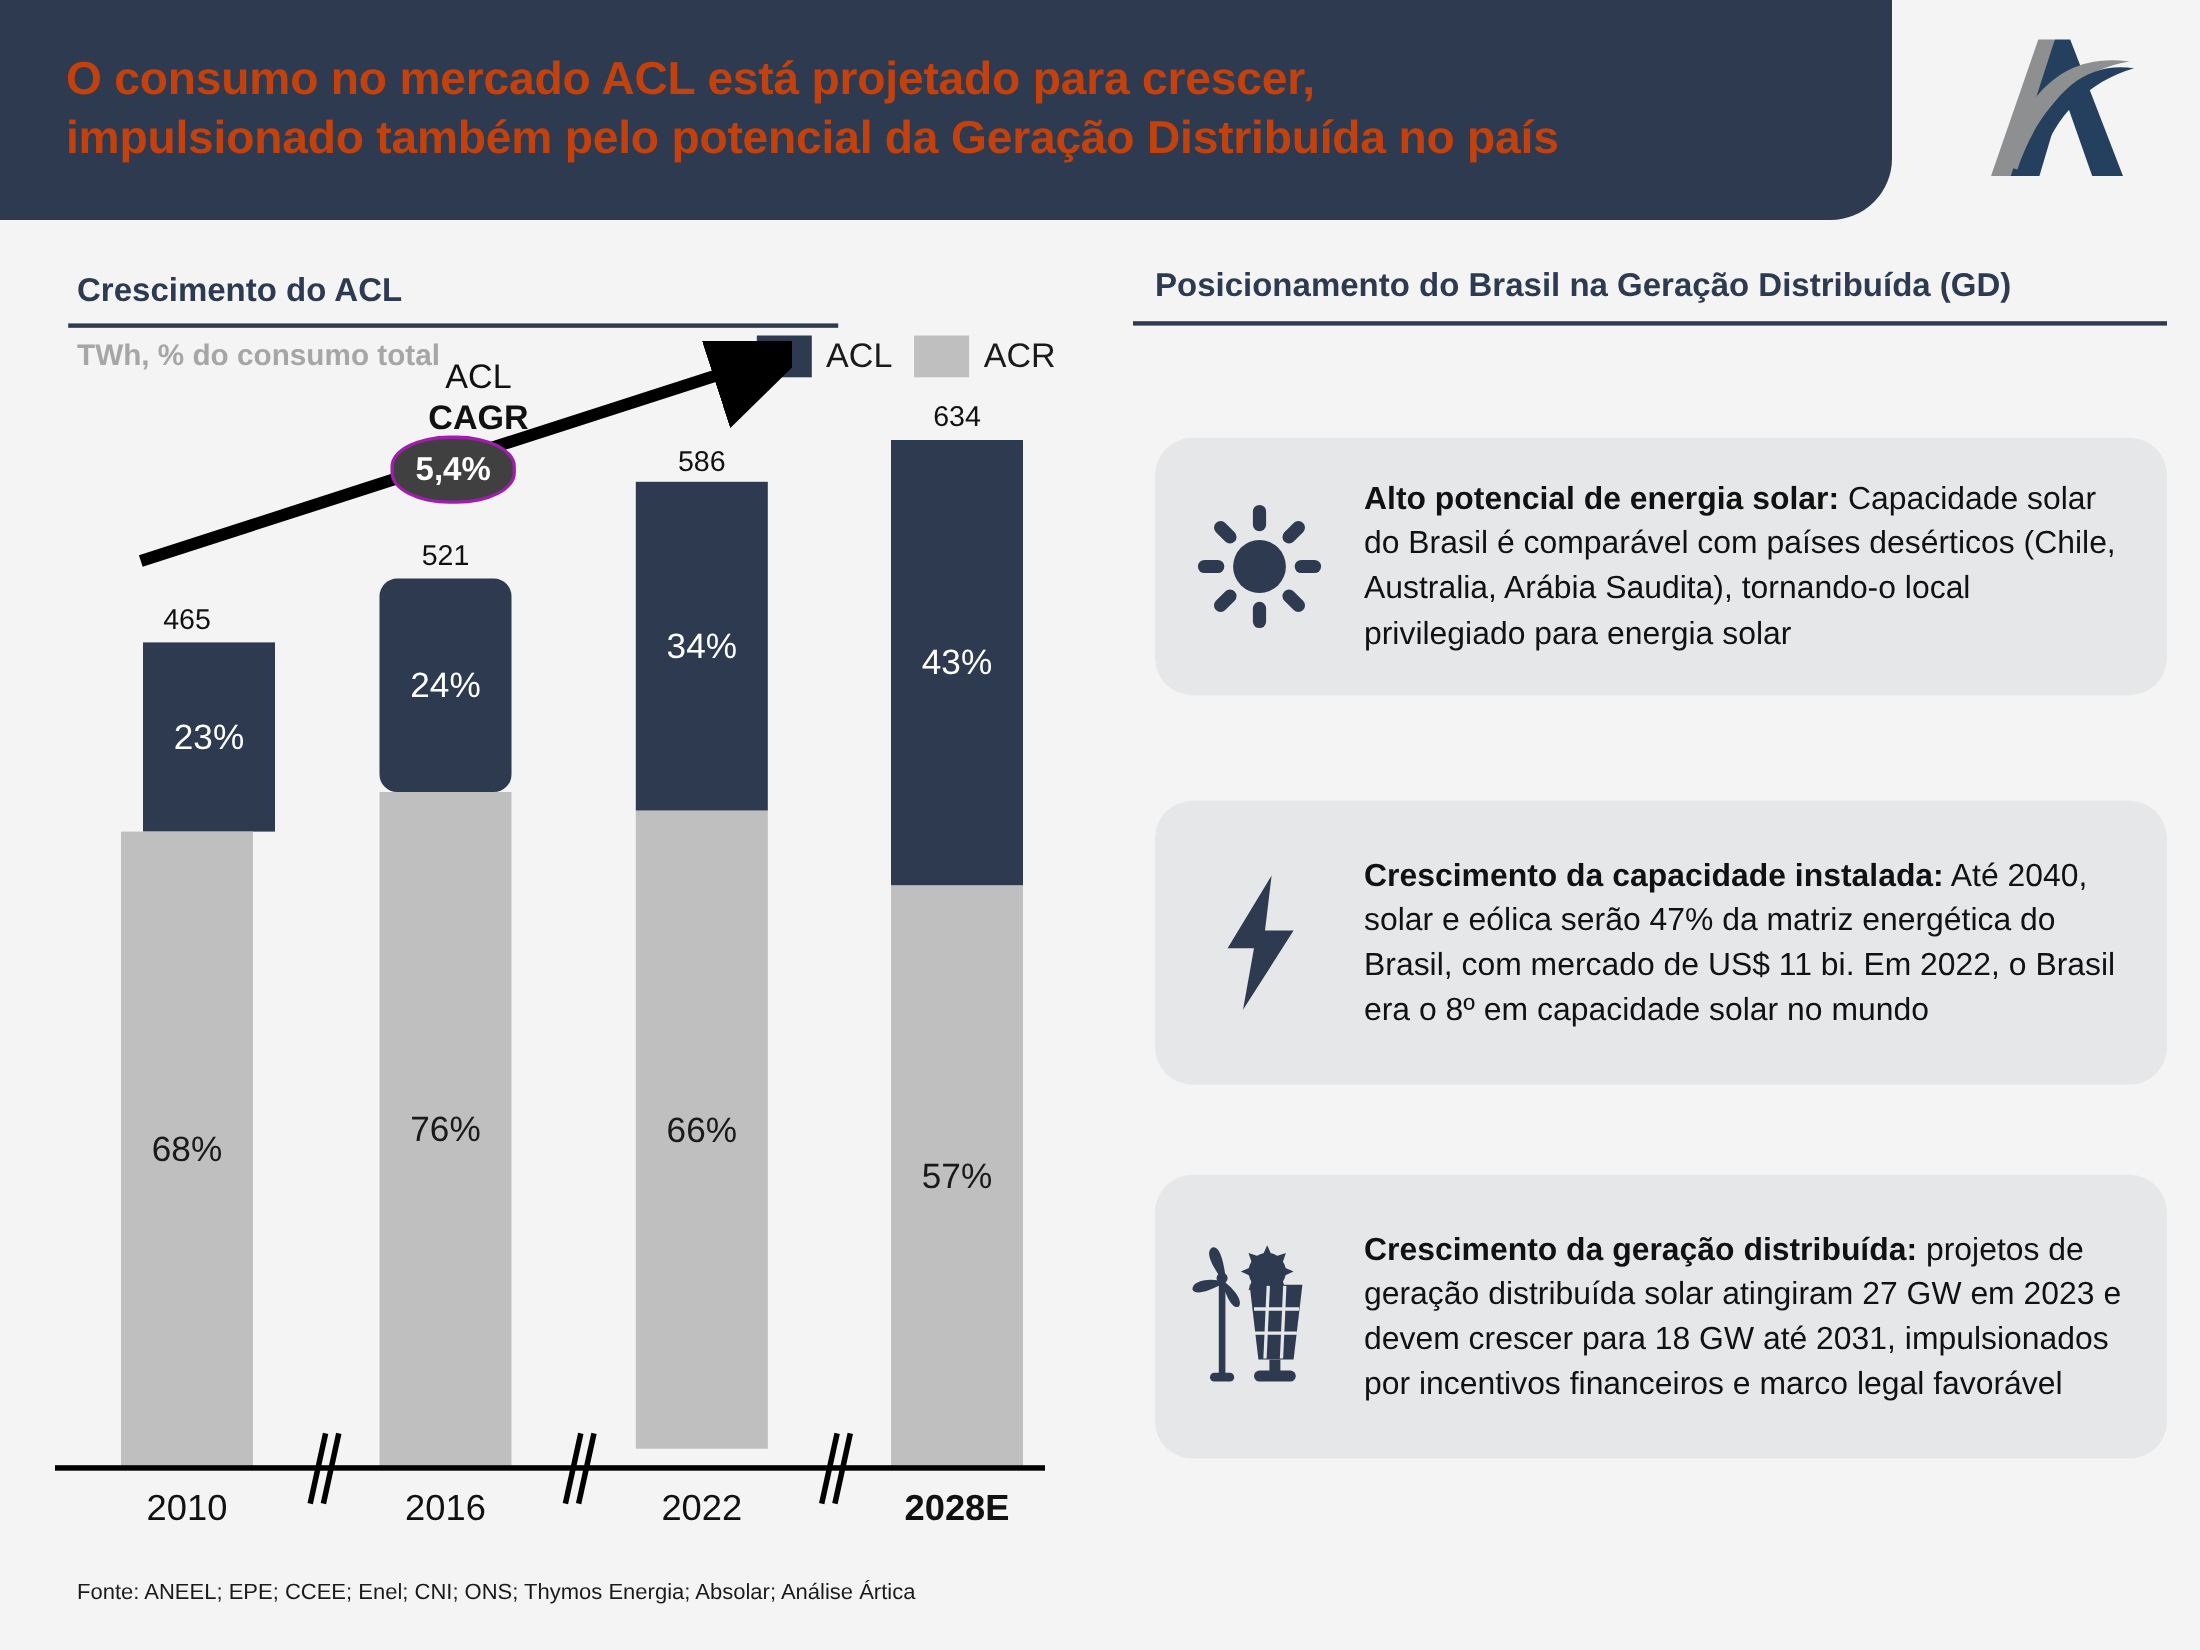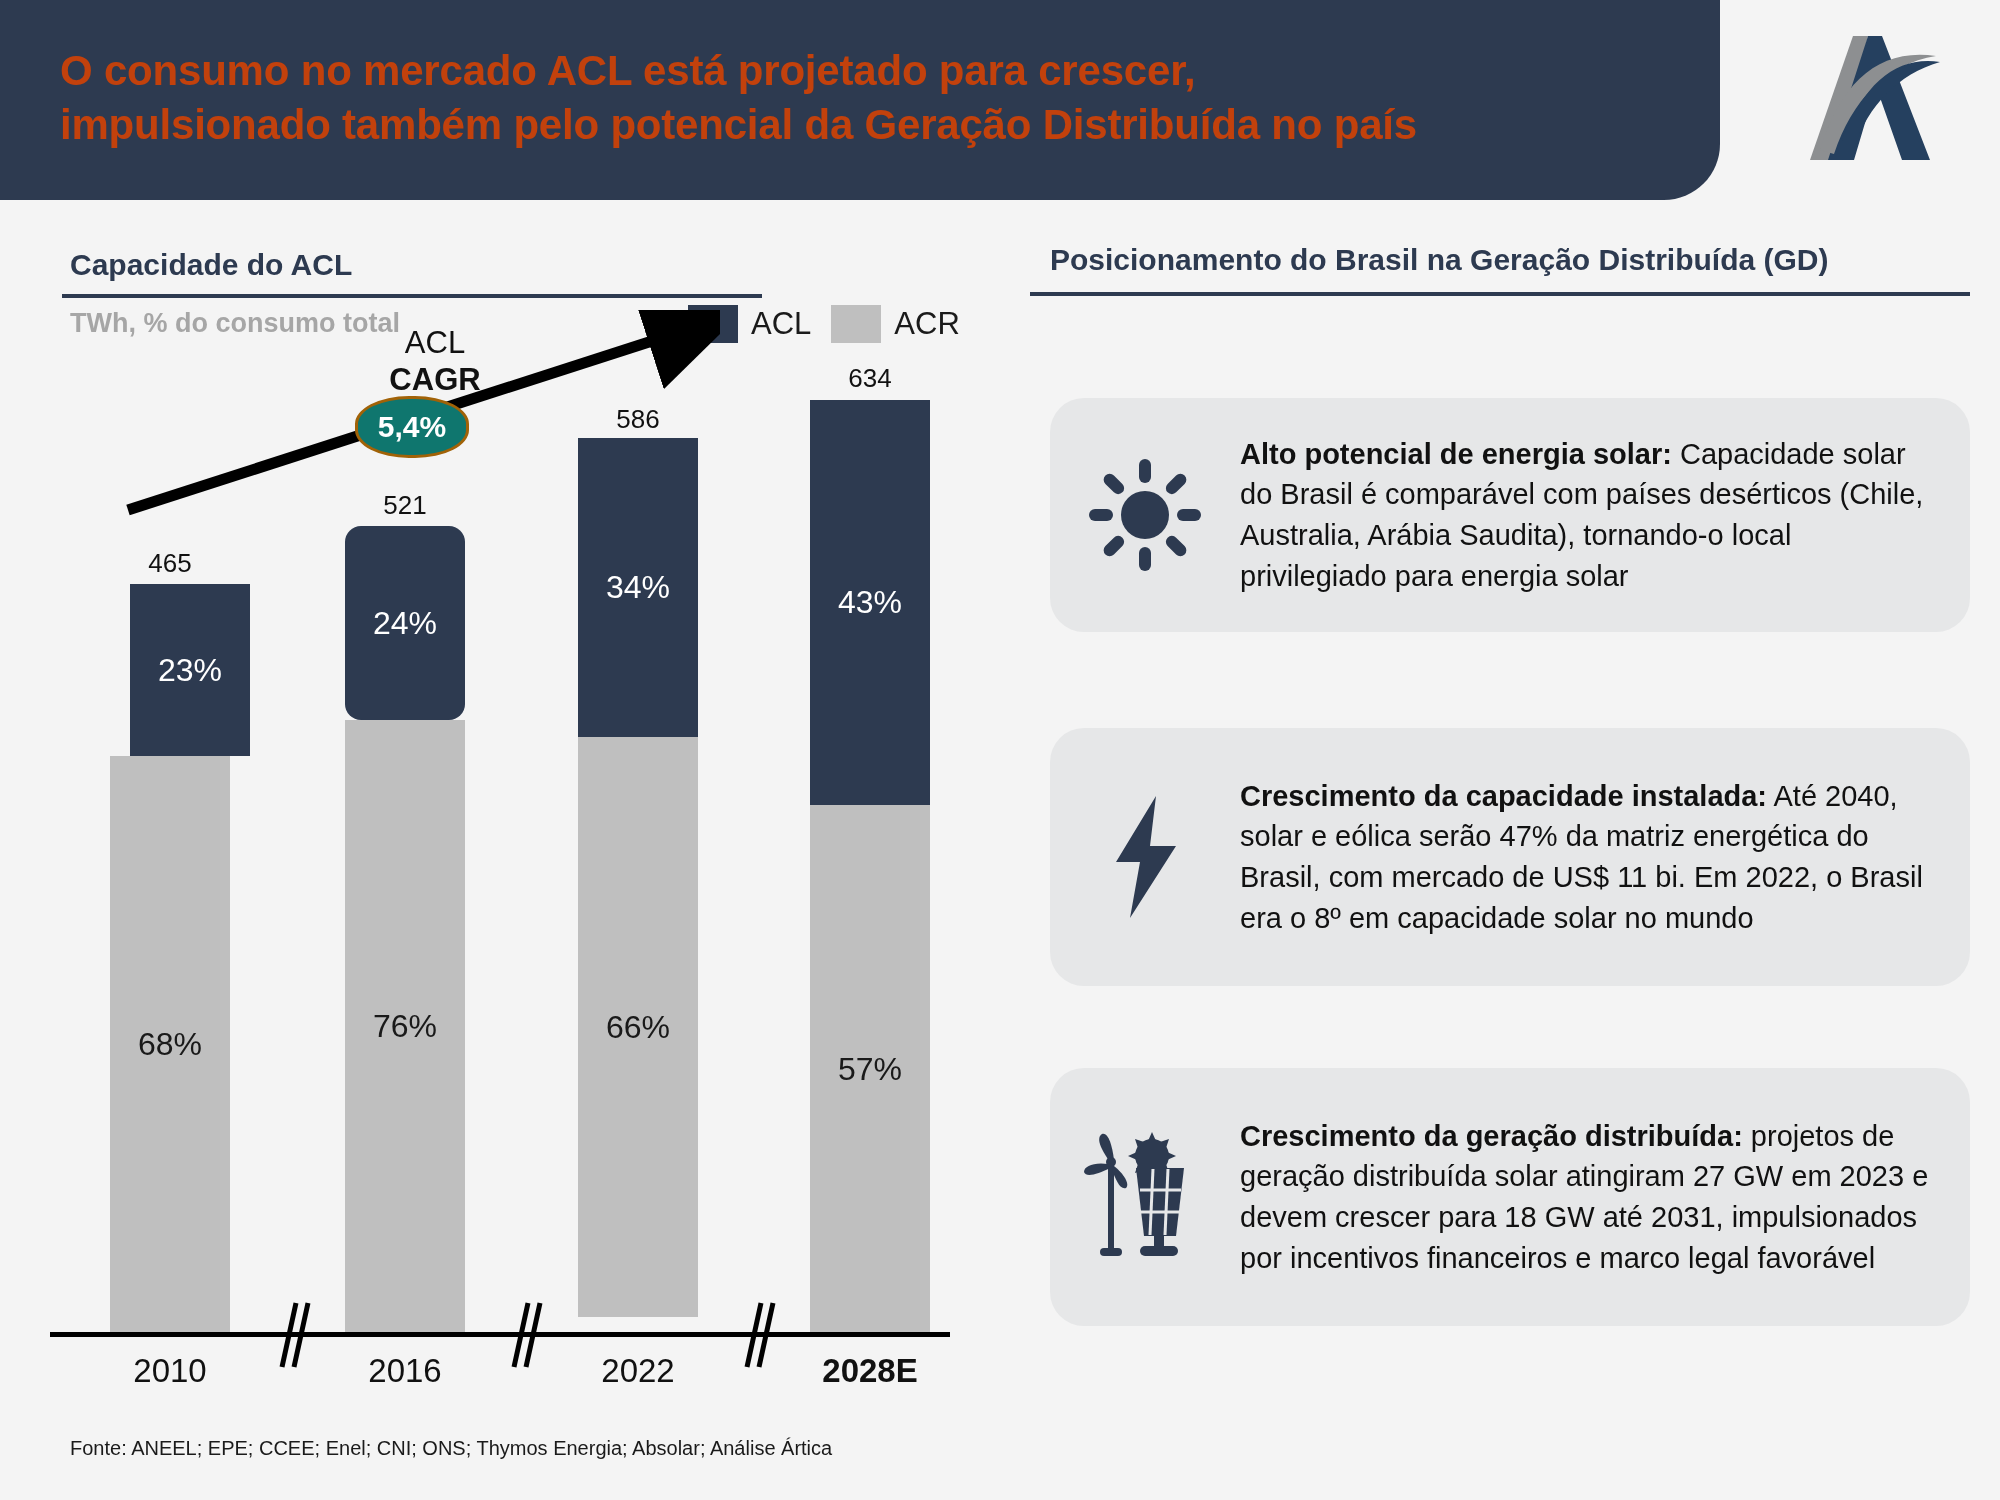--- a/index.html
+++ b/index.html
@@ -70,21 +70,21 @@
   .axis-break{position:absolute;width:46px;height:76px;}
   
   #cagr-arrow{position:absolute;left:100px;top:310px;width:620px;height:230px;}
   #cagr-label{
     position:absolute;left:355px;top:325px;width:160px;text-align:center;
     font-size:31px;color:#111;line-height:1.18;
   }
   #cagr-label b{display:block;font-weight:bold;}
   #cagr-pill{
     position:absolute;left:355px;top:396px;width:108px;height:56px;
-    border-radius:54px/28px;background:#0f766e;border:3px solid #a16207;
+    border-radius:54px/28px;background:#404040;border:3px solid #a21caf;
     display:flex;align-items:center;justify-content:center;
   }
   #cagr-pill span{color:#fff;font-size:30px;font-weight:bold;}
   #source-note{
     position:absolute;left:70px;top:1437px;
     font-size:20px;color:#1a1a1a;white-space:nowrap;
   }
   
   #right-panel{position:absolute;left:1030px;top:0;width:970px;height:1500px;}
   #rp-title{position:absolute;left:20px;top:243px;font-size:30px;font-weight:bold;color:#2d3a50;white-space:nowrap;}
@@ -116,21 +116,21 @@
   <svg width="150" height="145" viewBox="0 0 150 145">
     <path d="M63 8 L78 8 L48 132 L20 132 Z" fill="#8d8f91"></path>
     <path d="M78 8 L92 8 L140 132 L112 132 L86 58 L64 132 L38 132 Z" fill="#25405f"></path>
     <path d="M30 122 C52 52 90 20 146 28 C96 36 62 72 44 126 Z" fill="#8d8f91"></path>
     <path d="M52 112 C76 52 108 28 150 34 C108 46 78 78 64 120 Z" fill="#25405f"></path>
   </svg>
 </div>
 
 <div id="left-panel"></div>
 
-<div class="sec-title" style="left:70px;top:248px;">Capacidade do ACL</div>
+<div class="sec-title" style="left:70px;top:248px;">Crescimento do ACL</div>
 <div class="sec-rule" style="left:62px;top:294px;width:700px;"></div>
 
 <div id="chart-subtitle">TWh, % do consumo total</div>
 
 <div id="legend">
   <div class="lg-item">
     <span class="lg-sw" style="background:#2d3a50;"></span>
     <span class="lg-lb">ACL</span>
   </div>
   <div class="lg-item">

